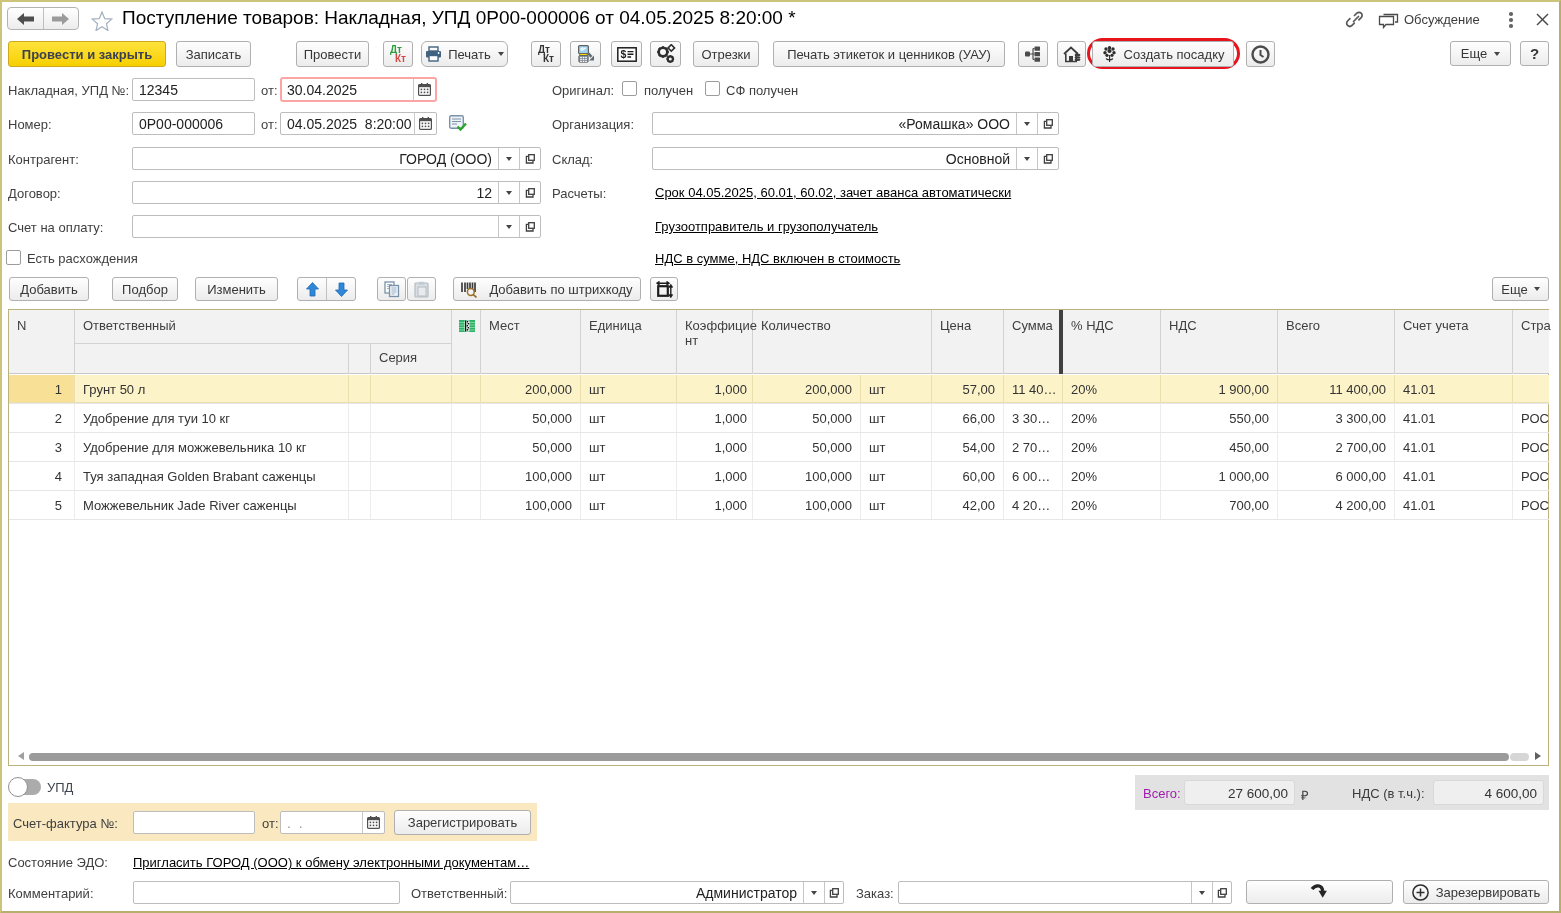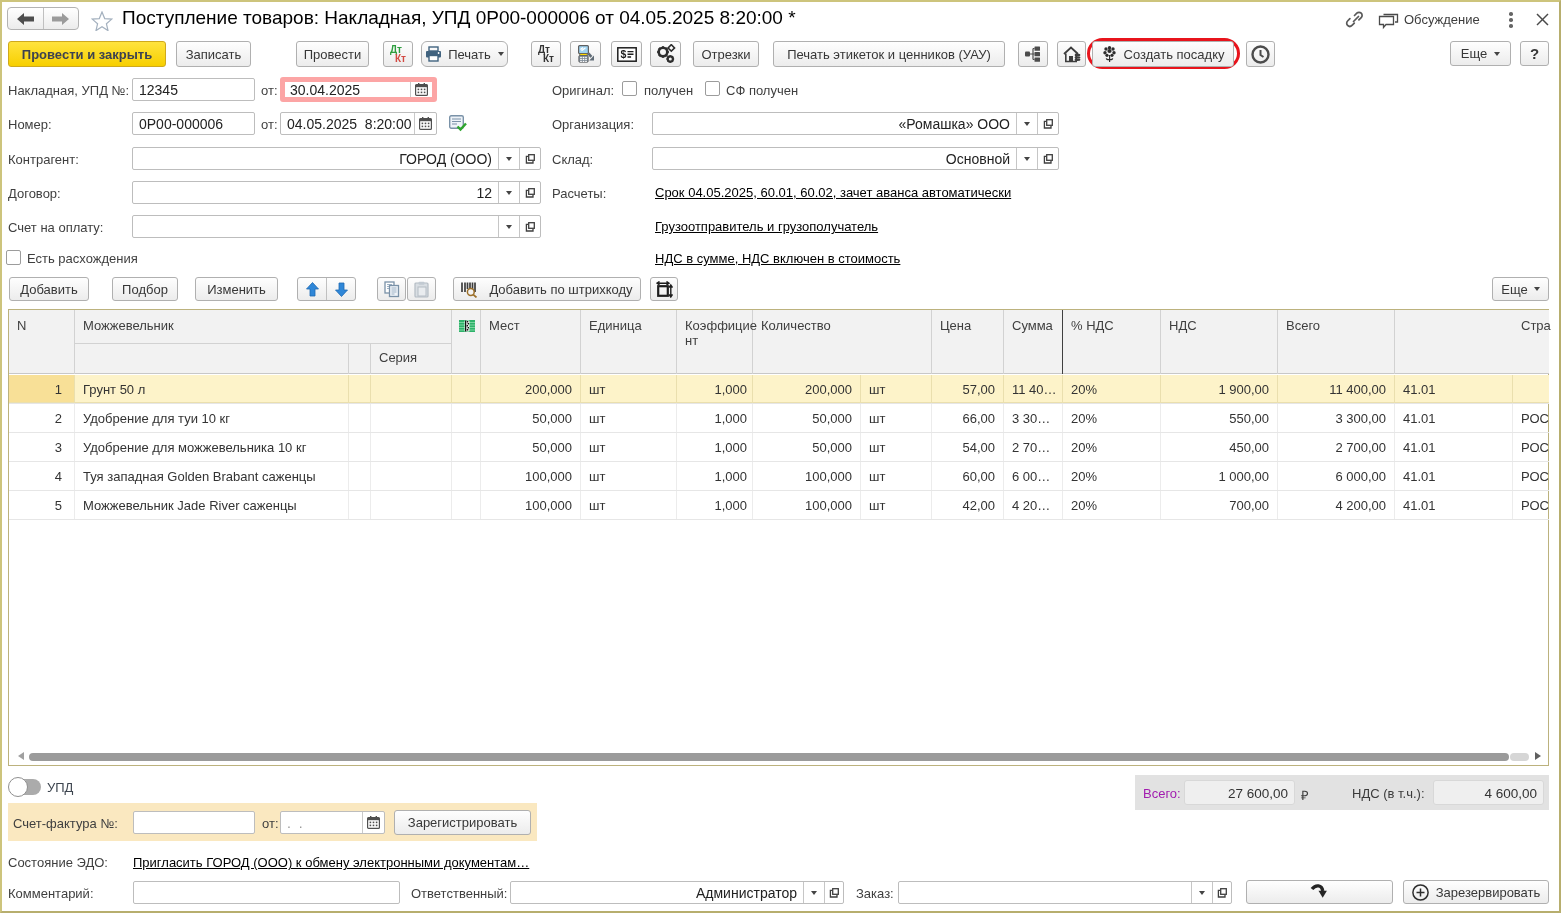--- a/index.html
+++ b/index.html
@@ -202,21 +202,21 @@
     <circle cx="9.5" cy="9.5" r="8" fill="none" stroke="#4c4c4c" stroke-width="2.4"></circle>
     <path d="M9.5 5 V10 L12.5 12" fill="none" stroke="#4c4c4c" stroke-width="2"></path>
   </svg>
 </div>
 <div class="btn" style="left:1450px;top:41px;width:61px;height:25px;">Еще <div class="darr" style="margin-left:7px;"></div></div>
 <div class="btn" style="left:1520px;top:41px;width:29px;height:25px;font-size:15px;font-weight:bold;">?</div>
 
 <div class="lbl" style="left:8px;top:83px;">Накладная, УПД №:</div>
 <div class="inp" style="left:132px;top:78px;width:123px;height:23px;">12345</div>
 <div class="lbl" style="left:261px;top:83px;">от:</div>
-<div class="inp" style="left:280px;top:77px;width:157px;height:25px;border:5px solid #fca5a5;border-radius:3px;padding:0 5px;">30.04.2025
+<div class="inp" style="left:280px;top:77px;width:157px;height:25px;border:2px solid #fca5a5;border-radius:3px;padding:0 5px;">30.04.2025
   <div style="position:absolute;right:0;top:0;bottom:0;width:22px;border-left:1px solid #c9c9c9;display:flex;align-items:center;justify-content:center;">
     <svg width="13" height="13" viewBox="0 0 13 13">
         <rect x="0.6" y="1.6" width="11.8" height="10.8" rx="1" fill="none" stroke="#4f4f4f" stroke-width="1.2"></rect>
         <rect x="0.6" y="1.6" width="11.8" height="2.6" fill="#4f4f4f"></rect>
         <rect x="3" y="0" width="1.4" height="2.4" fill="#4f4f4f"></rect>
         <rect x="8.6" y="0" width="1.4" height="2.4" fill="#4f4f4f"></rect>
         <g fill="#4f4f4f">
           <rect x="2.6" y="5.6" width="1.6" height="1.6"></rect>
           <rect x="5.7" y="5.6" width="1.6" height="1.6"></rect>
           <rect x="8.8" y="5.6" width="1.6" height="1.6"></rect>
@@ -381,21 +381,21 @@
     <path d="M1.5 2.2 H12.5 M3.5 0.5 L1 2.2 L3.5 3.9 M10.5 0.5 L13 2.2 L10.5 3.9" stroke-width="1.4"></path>
     <path d="M14.8 4.5 V15.5 M13.1 6.5 L14.8 4 L16.5 6.5 M13.1 13.5 L14.8 16 L16.5 13.5" stroke-width="1.4"></path>
   </svg>
 </div>
 <div class="btn" style="left:1492px;top:277px;width:57px;height:24px;">Еще <div class="darr" style="margin-left:6px;"></div></div>
 
 <div class="abs" style="left:8px;top:309px;width:1541px;height:457px;border:1px solid #bcb27d;background:#fff;">
 
   <div class="abs" style="left:0;top:0;width:1540px;height:64px;background:#f2f2f2;border-bottom:1px solid #c8c8c8;">
     <div class="hdrcell" style="left:0;top:0;width:66px;height:64px;border-right:1px solid #d2d2d2;padding:8px 0 0 8px;">N</div>
-    <div class="hdrcell" style="left:66px;top:0;width:377px;height:34px;border-right:1px solid #d2d2d2;border-bottom:1px solid #d2d2d2;padding:8px 0 0 8px;">Можжевельник</div>
+    <div class="hdrcell" style="left:66px;top:0;width:377px;height:34px;border-right:1px solid #d2d2d2;border-bottom:1px solid #d2d2d2;padding:8px 0 0 8px;">Ответственный</div>
     <div class="hdrcell" style="left:66px;top:34px;width:274px;height:30px;border-right:1px solid #d2d2d2;"></div>
     <div class="hdrcell" style="left:340px;top:34px;width:22px;height:30px;border-right:1px solid #d2d2d2;"></div>
     <div class="hdrcell" style="left:362px;top:34px;width:81px;height:30px;border-right:1px solid #d2d2d2;padding:6px 0 0 8px;">Серия</div>
     <div class="hdrcell" style="left:443px;top:0;width:29px;height:64px;border-right:1px solid #d2d2d2;">
       <svg style="position:absolute;left:7px;top:10px;" width="16" height="12" viewBox="0 0 16 12">
       <rect x="0" y="0" width="16" height="12" fill="#2eb26a"></rect>
       <g stroke="#8fdcae" stroke-width="0.8">
             <path d="M0 2.5 H16 M0 5 H16 M0 7.5 H16 M0 10 H16"></path>
           </g>
       <rect x="5.6" y="0.5" width="4.8" height="11" fill="#fff"></rect>
@@ -407,24 +407,25 @@
             <rect x="8.6" y="7" width="1.4" height="1.5"></rect>
             <rect x="7.8" y="9" width="1.5" height="1.6"></rect>
           </g>
     </svg>
     </div>
     <div class="hdrcell" style="left:472px;top:0;width:100px;height:64px;border-right:1px solid #d2d2d2;padding:8px 0 0 8px;">Мест</div>
     <div class="hdrcell" style="left:572px;top:0;width:96px;height:64px;border-right:1px solid #d2d2d2;padding:8px 0 0 8px;">Единица</div>
     <div class="hdrcell" style="left:668px;top:0;width:76px;height:64px;border-right:1px solid #d2d2d2;padding:8px 0 0 8px;line-height:15px;">Коэффицие<br>нт</div>
     <div class="hdrcell" style="left:744px;top:0;width:179px;height:64px;border-right:1px solid #d2d2d2;padding:8px 0 0 8px;">Количество</div>
     <div class="hdrcell" style="left:923px;top:0;width:72px;height:64px;border-right:1px solid #d2d2d2;padding:8px 0 0 8px;">Цена</div>
-    <div class="hdrcell" style="left:995px;top:0;width:59px;height:64px;border-right:1px solid #404040;padding:8px 0 0 8px;">Сумма</div>
+    <div class="hdrcell" style="left:995px;top:0;width:59px;height:64px;border-right:4px solid #404040;padding:8px 0 0 8px;">Сумма</div>
     <div class="hdrcell" style="left:1054px;top:0;width:98px;height:64px;border-right:1px solid #d2d2d2;padding:8px 0 0 8px;">% НДС</div>
     <div class="hdrcell" style="left:1152px;top:0;width:117px;height:64px;border-right:1px solid #d2d2d2;padding:8px 0 0 8px;">НДС</div>
     <div class="hdrcell" style="left:1269px;top:0;width:117px;height:64px;border-right:1px solid #d2d2d2;padding:8px 0 0 8px;">Всего</div>
+    <div class="hdrcell" style="left:1386px;top:0;width:118px;height:64px;border-right:1px solid #d2d2d2;padding:8px 0 0 8px;">Счет учета</div>
     <div class="hdrcell" style="left:1504px;top:0;width:36px;height:64px;padding:8px 0 0 8px;">Стра</div>
   </div>
 
   <div id="rows" class="abs" style="left:0;top:65px;width:1540px;">
     <div class="trow sel">
       <div class="c1" style="background:#f8e097;">1</div>
         <div class="c2">Грунт 50 л</div>
         <div class="c3"></div>
         <div class="c4"></div>
         <div class="c5"></div>

